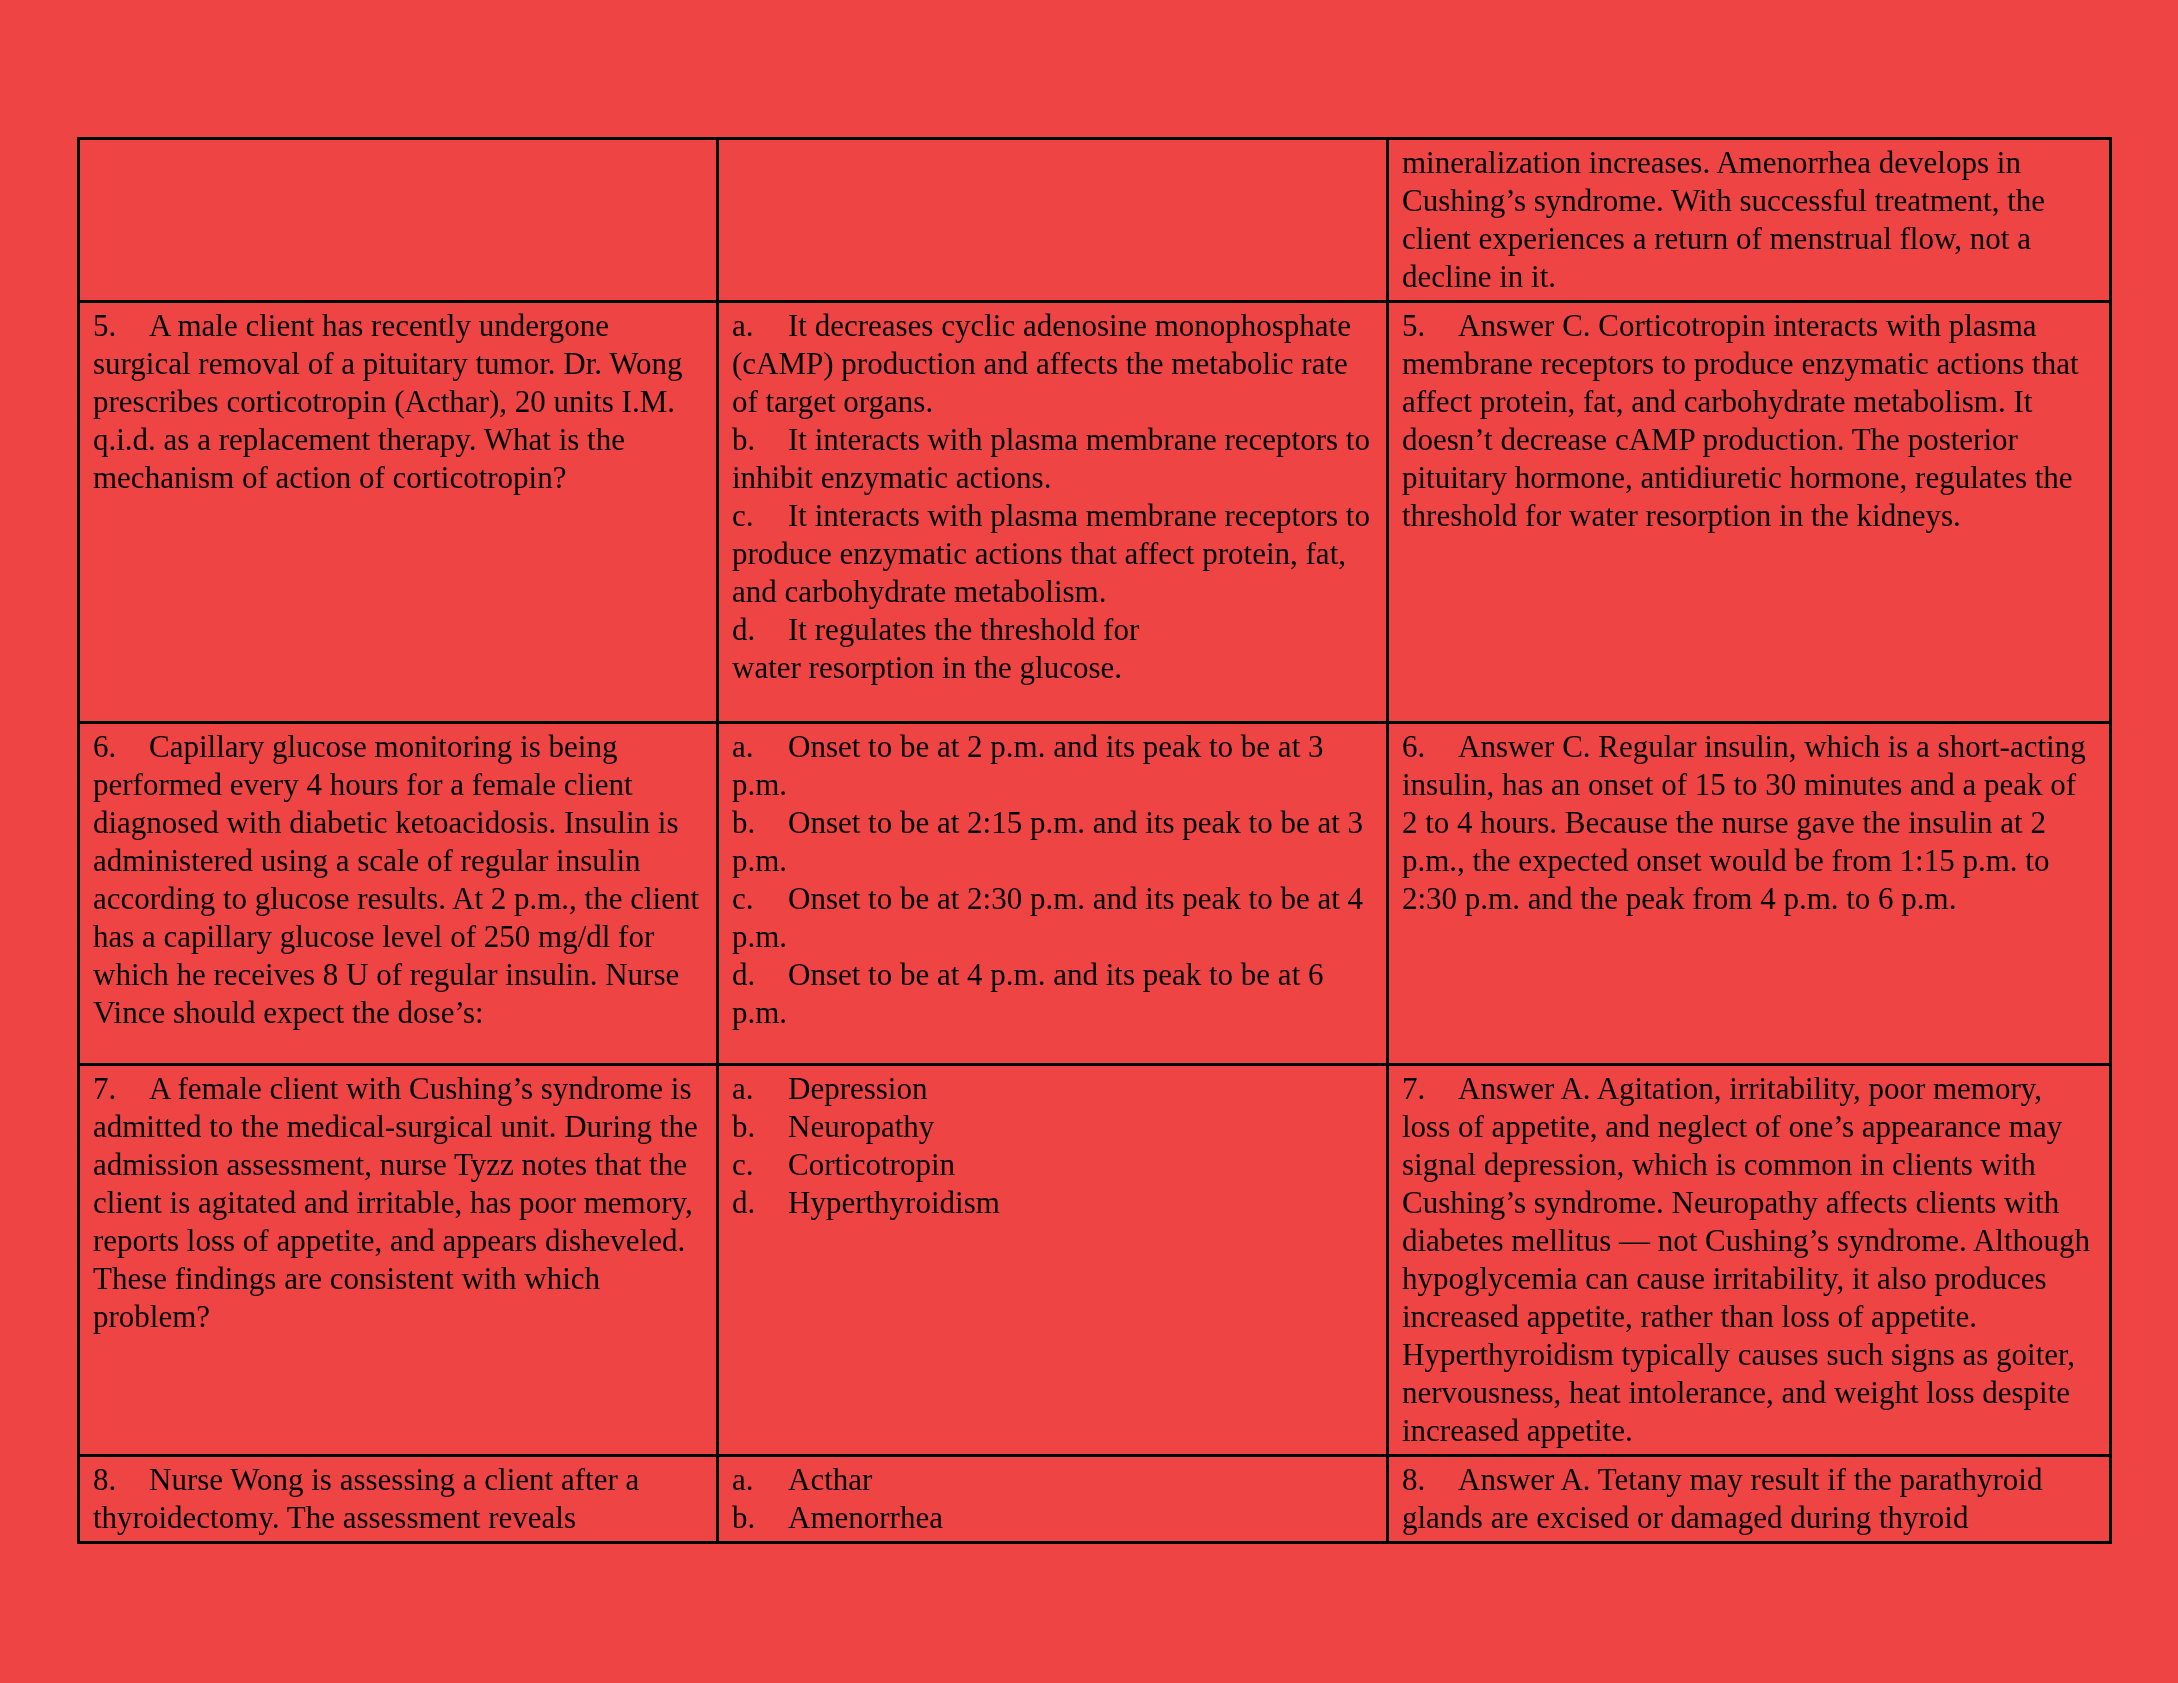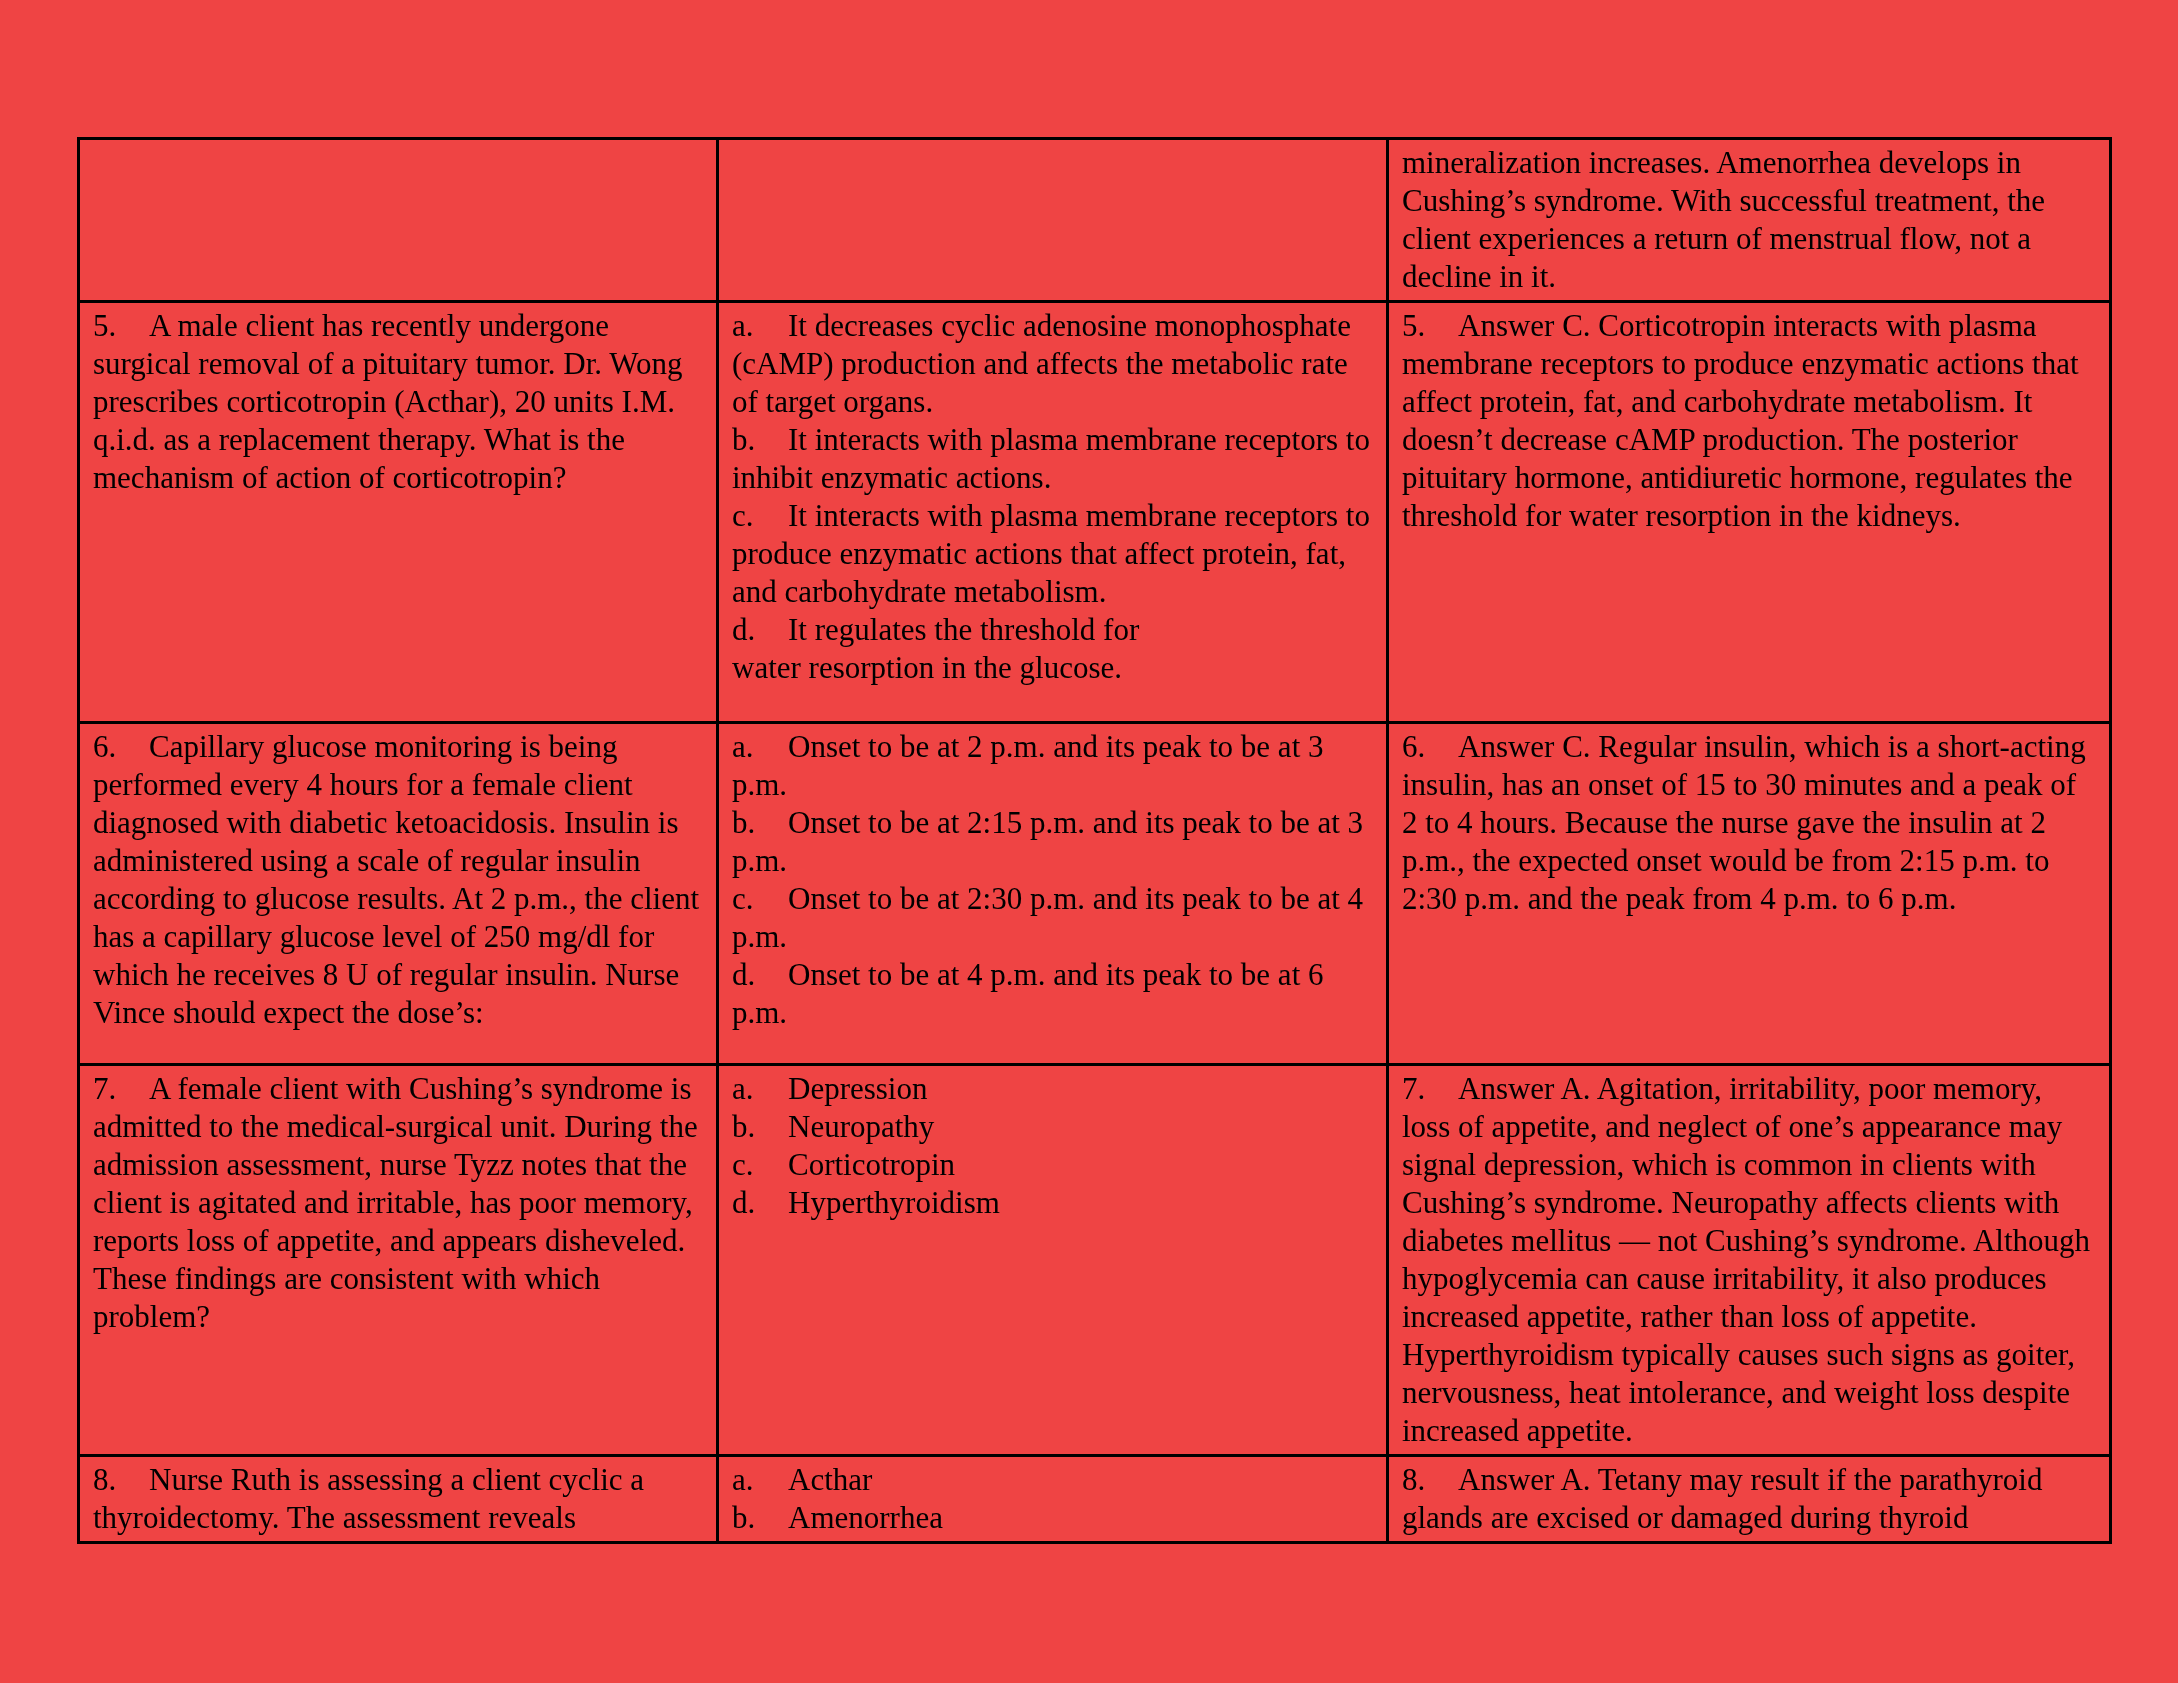--- a/index.html
+++ b/index.html
@@ -83,42 +83,42 @@
       <td>
         <p><span class="lbl">6.</span><span class="txt">Capillary glucose monitoring is being performed every 4 hours for a female client diagnosed with diabetic ketoacidosis. Insulin is administered using a scale of regular insulin according to glucose results. At 2 p.m., the client has a capillary glucose level of 250 mg/dl for which he receives 8 U of regular insulin. Nurse Vince should expect the dose’s:</span></p>
       </td>
       <td>
         <p><span class="lbl">a.</span><span class="txt">Onset to be at 2 p.m. and its peak to be at 3 p.m.</span></p>
         <p><span class="lbl">b.</span><span class="txt">Onset to be at 2:15 p.m. and its peak to be at 3 p.m.</span></p>
         <p><span class="lbl">c.</span><span class="txt">Onset to be at 2:30 p.m. and its peak to be at 4 p.m.</span></p>
         <p><span class="lbl">d.</span><span class="txt">Onset to be at 4 p.m. and its peak to be at 6 p.m.</span></p>
       </td>
       <td>
-        <p><span class="lbl">6.</span><span class="txt">Answer C. Regular insulin, which is a short-acting insulin, has an onset of 15 to 30 minutes and a peak of 2 to 4 hours. Because the nurse gave the insulin at 2 p.m., the expected onset would be from 2:15 p.m. to 2:30 p.m. and the peak from 4 p.m. to 6 p.m.</span></p>
+        <p><span class="lbl">6.</span><span class="txt">Answer C. Regular insulin, which is a short-acting insulin, has an onset of 15 to 30 minutes and a peak of 2 to 4 hours. Because the nurse gave the insulin at 2 p.m., the expected onset would be from 1:15 p.m. to 2:30 p.m. and the peak from 4 p.m. to 6 p.m.</span></p>
       </td>
     </tr>
 
     <tr style="height:381px">
       <td>
         <p><span class="lbl">7.</span><span class="txt">A female client with Cushing’s syndrome is admitted to the medical-surgical unit. During the admission assessment, nurse Tyzz notes that the client is agitated and irritable, has poor memory, reports loss of appetite, and appears disheveled. These findings are consistent with which problem?</span></p>
       </td>
       <td>
         <p><span class="lbl">a.</span><span class="txt">Depression</span></p>
         <p><span class="lbl">b.</span><span class="txt">Neuropathy</span></p>
         <p><span class="lbl">c.</span><span class="txt">Corticotropin</span></p>
         <p><span class="lbl">d.</span><span class="txt">Hyperthyroidism</span></p>
       </td>
       <td>
         <p><span class="lbl">7.</span><span class="txt">Answer A. Agitation, irritability, poor memory, loss of appetite, and neglect of one’s appearance may signal depression, which is common in clients with Cushing’s syndrome. Neuropathy affects clients with diabetes mellitus — not Cushing’s syndrome. Although hypoglycemia can cause irritability, it also produces increased appetite, rather than loss of appetite. Hyperthyroidism typically causes such signs as goiter, nervousness, heat intolerance, and weight loss despite increased appetite.</span></p>
       </td>
     </tr>
 
     <tr style="height:76px">
       <td>
-        <p><span class="lbl">8.</span><span class="txt">Nurse Ruth is assessing a client cyclic a thyroidectomy. The assessment reveals</span></p>
+        <p><span class="lbl">8.</span><span class="txt">Nurse Wong is assessing a client after a thyroidectomy. The assessment reveals</span></p>
       </td>
       <td>
         <p><span class="lbl">a.</span><span class="txt">Acthar</span></p>
         <p><span class="lbl">b.</span><span class="txt">Amenorrhea</span></p>
       </td>
       <td>
         <p><span class="lbl">8.</span><span class="txt">Answer A. Tetany may result if the parathyroid glands are excised or damaged during thyroid</span></p>
       </td>
     </tr>
   </tbody>

